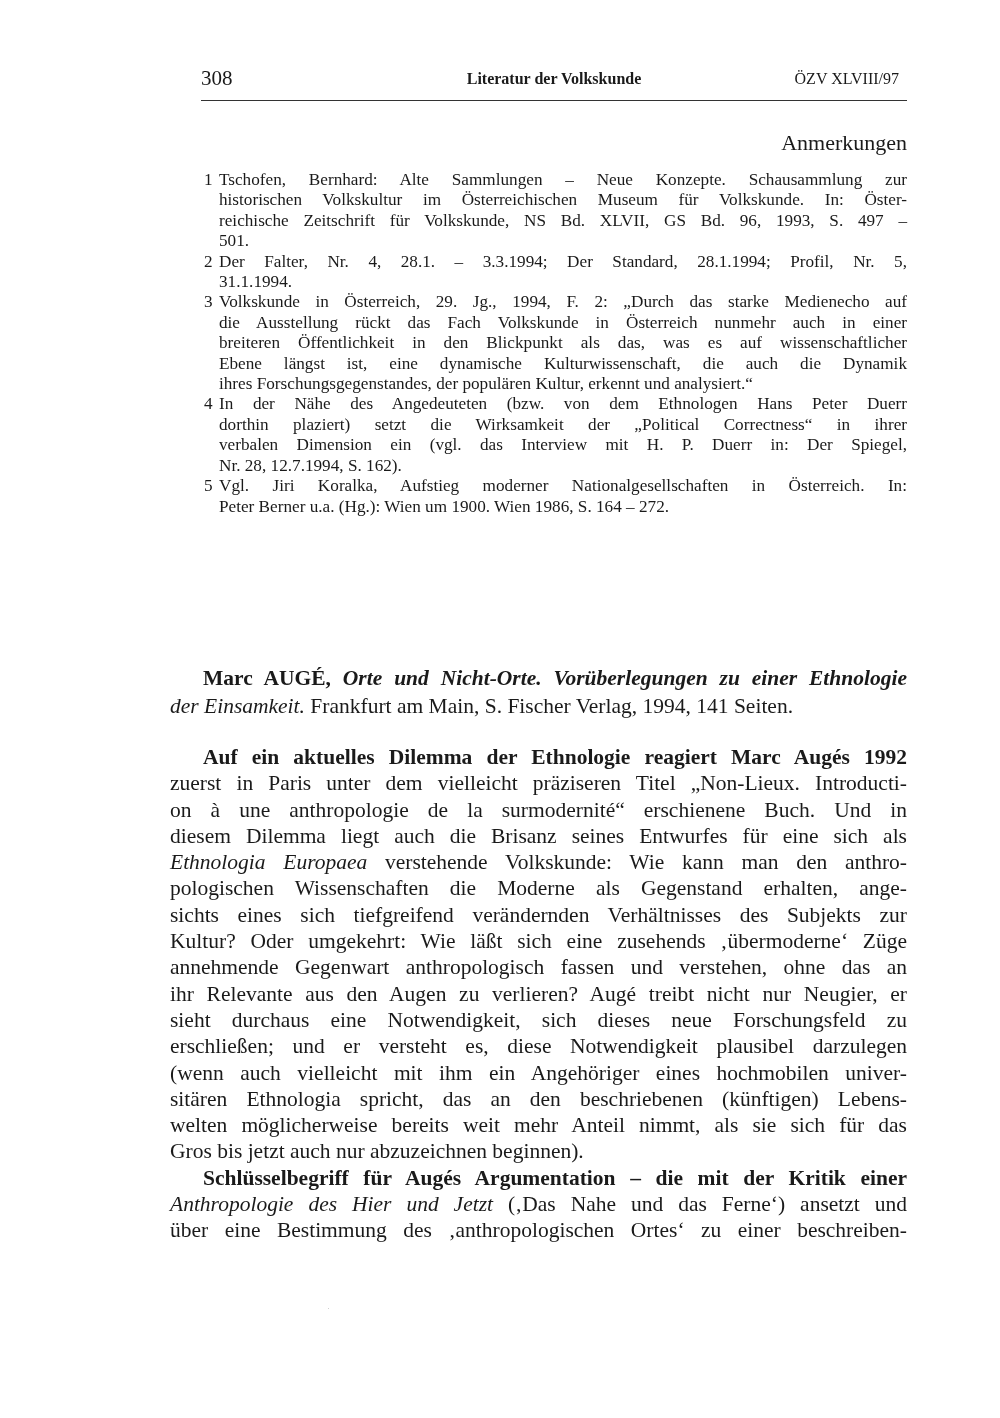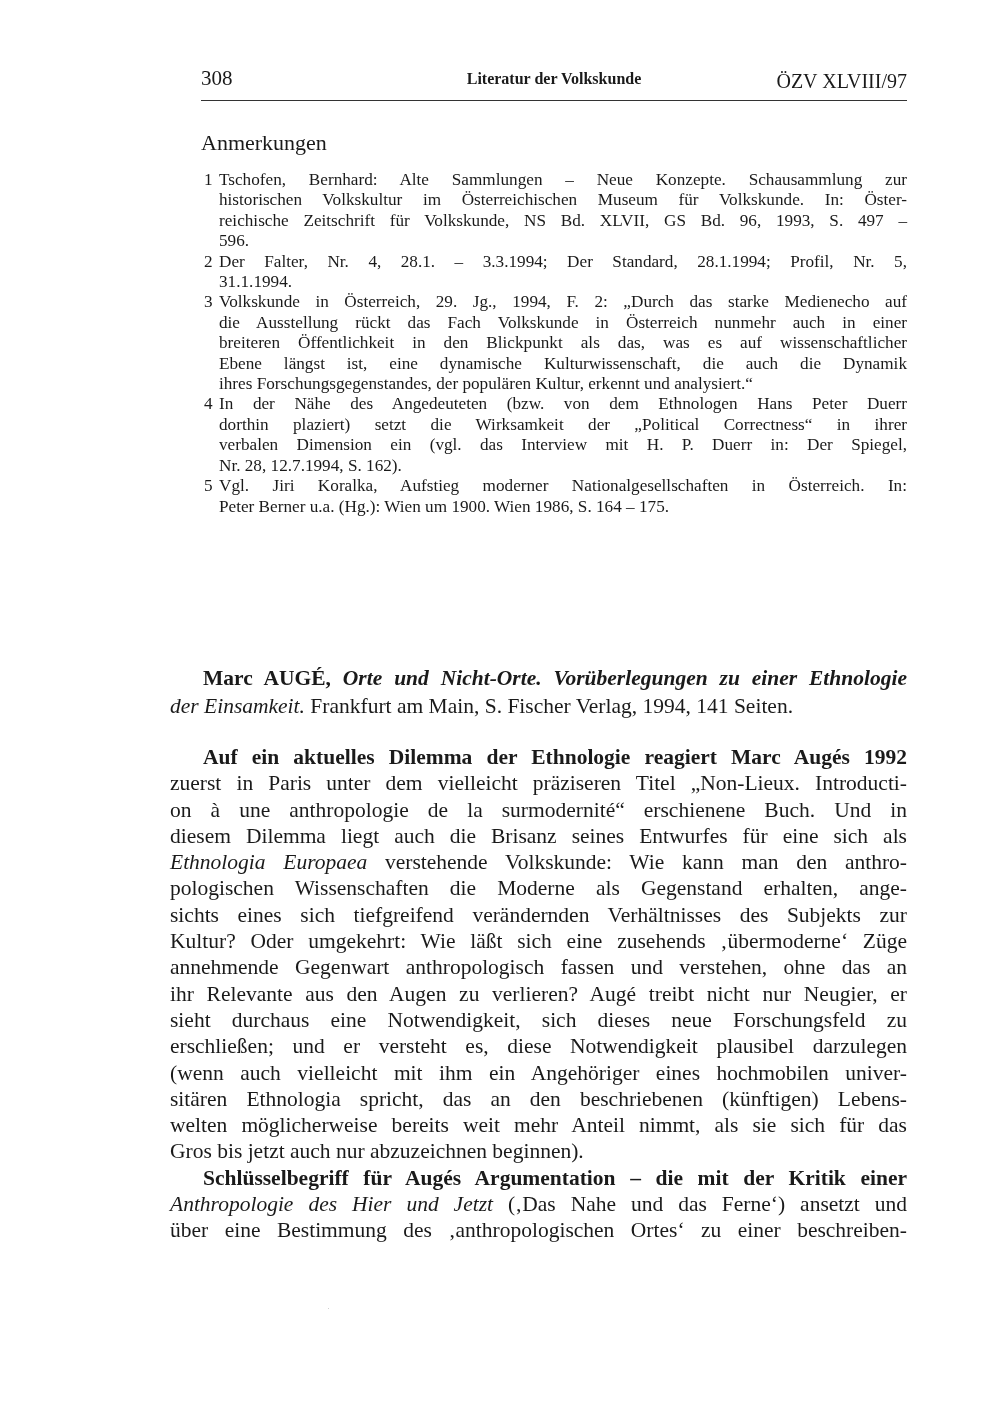--- a/index.html
+++ b/index.html
@@ -1,23 +1,23 @@
 <!DOCTYPE html>
 <html><head>
 <meta charset="utf-8">
 <style>
   html, body { margin: 0; padding: 0; background: #ffffff; }
   body { width: 1000px; height: 1418px; position: relative; overflow: hidden; font-family: "Liberation Serif", "DejaVu Serif", serif; color: #1a1a1a; }
   .header { position: absolute; top: 66px; left: 201px; width: 706px; height: 30px; }
   .header span { position: absolute; top: 0; }
   .pnum { left: 0; font-size: 21px; }
   .running { left: 0; width: 100%; text-align: center; font-size: 16px; top: 4px !important; font-weight: bold; }
-  .journal { right: 0; font-size: 20px; top: 4px !important; }
+  .journal { right: 8px; font-size: 16px; top: 4px !important; }
   .rule { position: absolute; top: 100px; left: 201px; width: 706px; height: 0; border-top: 1.5px solid #333; }
-  .notes-title { position: absolute; top: 130px; left: 201px; width: 706px; text-align: left; font-size: 22px; }
+  .notes-title { position: absolute; top: 130px; left: 201px; width: 706px; text-align: right; font-size: 22px; }
   .notes { position: absolute; top: 170px; left: 204px; width: 703px; font-size: 17.2px; line-height: 20.4px; }
   .note { position: relative; padding-left: 15px; }
   .note .n { position: absolute; left: 0; top: 0; }
   .line { display: block; white-space: nowrap; }
   .j { text-align: justify; text-align-last: justify; }
   .review-head { position: absolute; top: 664px; left: 170px; width: 737px; font-size: 21.5px; line-height: 28px; }
   .body-text { position: absolute; top: 744px; left: 170px; width: 737px; font-size: 21.5px; line-height: 26.3px; }
   .indent { padding-left: 33px; font-weight: bold; }
   i { font-style: italic; }
   .speck { position: absolute; left: 328px; top: 1308px; width: 1px; height: 1px; background: #cfcfcf; }
@@ -33,21 +33,21 @@
 <div class="rule"></div>
 
 <div class="notes-title">Anmerkungen</div>
 
 <div class="notes">
   <div class="note">
     <span class="n">1</span>
     <span class="line j">Tschofen, Bernhard: Alte Sammlungen – Neue Konzepte. Schausammlung zur</span>
     <span class="line j">historischen Volkskultur im Österreichischen Museum für Volkskunde. In: Öster-</span>
     <span class="line j">reichische Zeitschrift für Volkskunde, NS Bd. XLVII, GS Bd. 96, 1993, S. 497 –</span>
-    <span class="line">596.</span>
+    <span class="line">501.</span>
   </div>
   <div class="note">
     <span class="n">2</span>
     <span class="line j">Der Falter, Nr. 4, 28.1. – 3.3.1994; Der Standard, 28.1.1994; Profil, Nr. 5,</span>
     <span class="line">31.1.1994.</span>
   </div>
   <div class="note">
     <span class="n">3</span>
     <span class="line j">Volkskunde in Österreich, 29. Jg., 1994, F. 2: „Durch das starke Medienecho auf</span>
     <span class="line j">die Ausstellung rückt das Fach Volkskunde in Österreich nunmehr auch in einer</span>
@@ -58,21 +58,21 @@
   <div class="note">
     <span class="n">4</span>
     <span class="line j">In der Nähe des Angedeuteten (bzw. von dem Ethnologen Hans Peter Duerr</span>
     <span class="line j">dorthin plaziert) setzt die Wirksamkeit der „Political Correctness“ in ihrer</span>
     <span class="line j">verbalen Dimension ein (vgl. das Interview mit H. P. Duerr in: Der Spiegel,</span>
     <span class="line">Nr. 28, 12.7.1994, S. 162).</span>
   </div>
   <div class="note">
     <span class="n">5</span>
     <span class="line j">Vgl. Jiri Koralka, Aufstieg moderner Nationalgesellschaften in Österreich. In:</span>
-    <span class="line">Peter Berner u.a. (Hg.): Wien um 1900. Wien 1986, S. 164 – 175.</span>
+    <span class="line">Peter Berner u.a. (Hg.): Wien um 1900. Wien 1986, S. 164 – 272.</span>
   </div>
 </div>
 
 <div class="review-head">
   <span class="line j indent"><span>Marc AUGÉ, </span><i>Orte und Nicht-Orte. Vorüberlegungen zu einer Ethnologie</i></span>
   <span class="line"><i>der Einsamkeit.</i><span> Frankfurt am Main, S. Fischer Verlag, 1994, 141 Seiten.</span></span>
 </div>
 
 <div class="body-text">
   <span class="line j indent">Auf ein aktuelles Dilemma der Ethnologie reagiert Marc Augés 1992</span>

